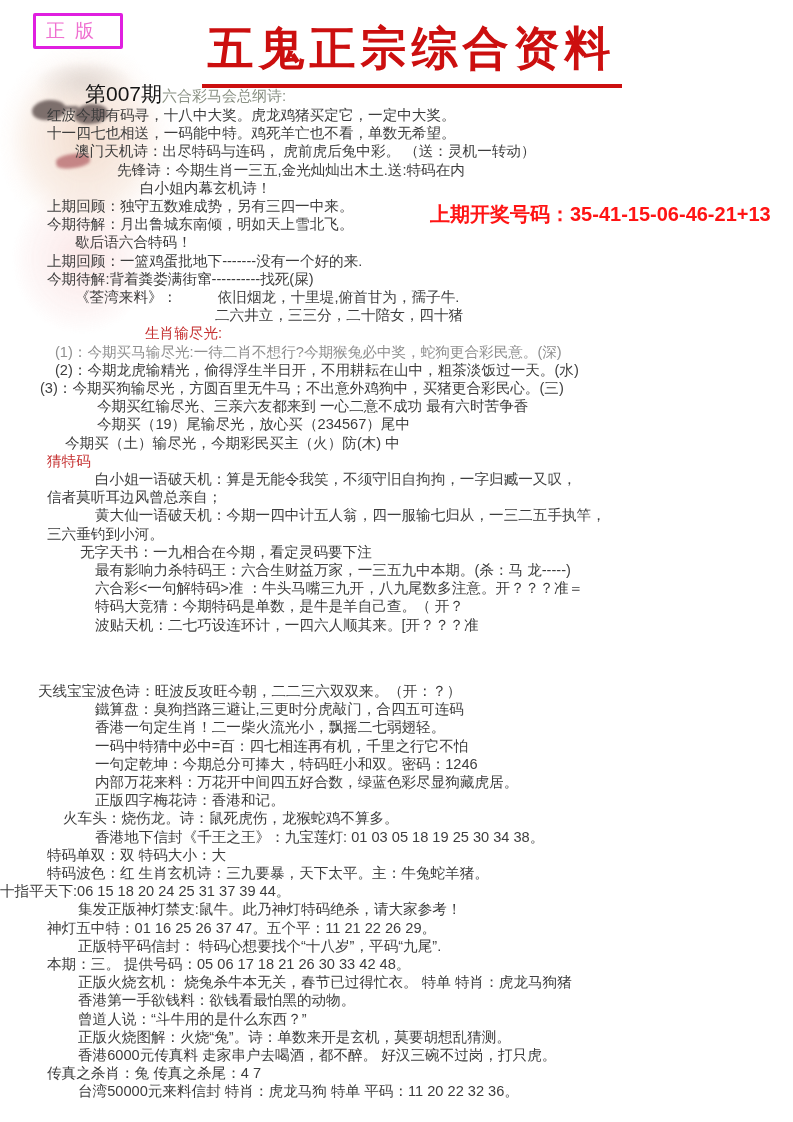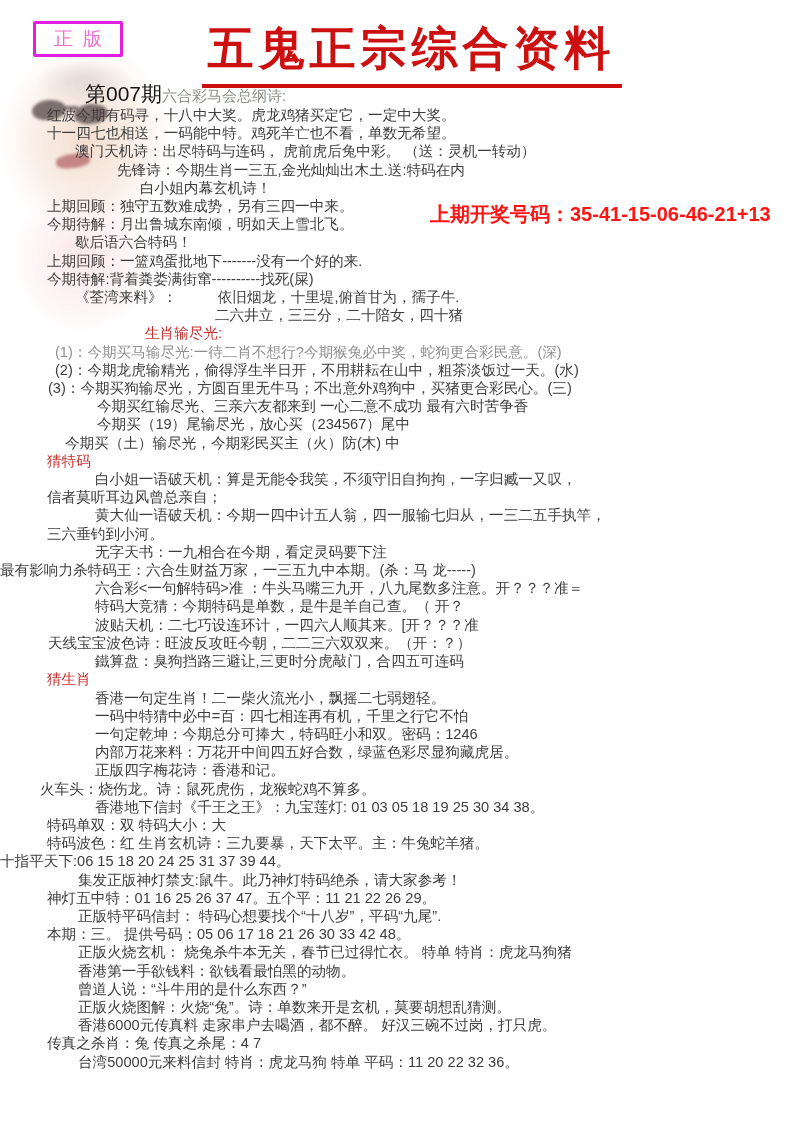--- a/index.html
+++ b/index.html
@@ -2,23 +2,23 @@
 <html><head>
 <meta charset="utf-8">
 <style>
   html,body{margin:0;padding:0;background:#fff;}
   .page{
     position:relative;width:793px;height:1122px;background:#ffffff;overflow:hidden;
     font-family:"Liberation Sans","DejaVu Sans",sans-serif;
   }
   
   .badge{
-    position:absolute;left:33px;top:21px;width:90px;height:36px;
+    position:absolute;left:33px;top:13px;width:90px;height:36px;
     border:3px solid #e01fe0;border-radius:2px;
-    display:flex;align-items:center;justify-content:center;
+    display:flex;align-items:center;
     color:#ef6fd0;font-size:19px;letter-spacing:10px;padding-left:10px;box-sizing:border-box;
     background:#fff;z-index:5;
   }
   
   .portrait{position:absolute;left:0px;top:46px;width:195px;height:295px;z-index:1;opacity:.85;}
   .portrait .blob{
     position:absolute;inset:0;
     background:
       radial-gradient(ellipse 52% 38% at 44% 32%, rgba(240,214,196,.95), rgba(246,228,216,.65) 55%, rgba(252,242,236,.3) 75%, transparent 88%),
       radial-gradient(ellipse 45% 32% at 42% 72%, rgba(246,205,205,.55), rgba(250,225,225,.3) 60%, transparent 80%);
@@ -97,43 +97,42 @@
         <div class="line" style="padding-left: 47px;">上期回顾：独守五数难成势，另有三四一中来。</div>
         <div class="line" style="padding-left: 47px;">今期待解：月出鲁城东南倾，明如天上雪北飞。</div>
         <div class="line" style="padding-left: 75px;">歇后语六合特码！</div>
         <div class="line" style="padding-left: 47px;">上期回顾：一篮鸡蛋批地下-------没有一个好的来.</div>
         <div class="line" style="padding-left: 47px;">今期待解:背着粪娄满街窜----------找死(屎)</div>
         <div class="line" style="padding-left: 75px;">《荃湾来料》：          依旧烟龙，十里堤,俯首甘为，孺子牛.</div>
         <div class="line" style="padding-left: 215px;">二六井立，三三分，二十陪女，四十猪</div>
         <div class="line red" style="padding-left: 145px;">生肖输尽光:</div>
         <div class="line faded" style="padding-left: 55px;">(1)：今期买马输尽光:一待二肖不想行?今期猴兔必中奖，蛇狗更合彩民意。(深)</div>
         <div class="line" style="padding-left: 55px;">(2)：今期龙虎输精光，偷得浮生半日开，不用耕耘在山中，粗茶淡饭过一天。(水)</div>
-        <div class="line" style="padding-left: 40px; margin-left: 8px;">(3)：今期买狗输尽光，方圆百里无牛马；不出意外鸡狗中，买猪更合彩民心。(三)</div>
+        <div class="line" style="padding-left: 40px;">(3)：今期买狗输尽光，方圆百里无牛马；不出意外鸡狗中，买猪更合彩民心。(三)</div>
         <div class="line" style="padding-left: 97px;">今期买红输尽光、三亲六友都来到 一心二意不成功 最有六时苦争香</div>
         <div class="line" style="padding-left: 97px;">今期买（19）尾输尽光，放心买（234567）尾中</div>
         <div class="line" style="padding-left: 65px;">今期买（土）输尽光，今期彩民买主（火）防(木) 中</div>
         <div class="line red" style="padding-left: 47px;">猜特码</div>
         <div class="line" style="padding-left: 95px;">白小姐一语破天机：算是无能令我笑，不须守旧自拘拘，一字归臧一又叹，</div>
         <div class="line" style="padding-left: 47px;">信者莫听耳边风曾总亲自；</div>
         <div class="line" style="padding-left: 95px;">黄大仙一语破天机：今期一四中计五人翁，四一服输七归从，一三二五手执竿，</div>
         <div class="line" style="padding-left: 47px;">三六垂钓到小河。</div>
-        <div class="line" style="padding-left: 95px;">无字天书：一九相合在今期，看定灵码要下注</div>
-        <div class="line" style="">最有影响力杀特码王：六合生财益万家，一三五九中本期。(杀：马 龙-----)</div>
+        <div class="line" style="padding-left: 44px; margin-left: 36px;">无字天书：一九相合在今期，看定灵码要下注</div>
+        <div class="line" style="padding-left: 95px;">最有影响力杀特码王：六合生财益万家，一三五九中本期。(杀：马 龙-----)</div>
         <div class="line" style="padding-left: 95px;">六合彩&lt;一句解特码&gt;准 ：牛头马嘴三九开，八九尾数多注意。开？？？准＝</div>
         <div class="line" style="padding-left: 95px;">特码大竞猜：今期特码是单数，是牛是羊自己查。（ 开？</div>
         <div class="line" style="padding-left: 95px;">波贴天机：二七巧设连环计，一四六人顺其来。[开？？？准</div>
-        <div class="line" style="padding-left: 48px;">天线宝宝波色诗：旺波反攻旺今朝，二二三六双双来。（开：？）</div>
+        <div class="line" style="padding-left: 38px; margin-top: 48px;">天线宝宝波色诗：旺波反攻旺今朝，二二三六双双来。（开：？）</div>
         <div class="line" style="padding-left: 95px;">鐵算盘：臭狗挡路三避让,三更时分虎敲门，合四五可连码</div>
-        <div class="line red" style="padding-left: 47px;">猜生肖</div>
         <div class="line" style="padding-left: 95px;">香港一句定生肖！二一柴火流光小，飘摇二七弱翅轻。</div>
         <div class="line" style="padding-left: 95px;">一码中特猜中必中=百：四七相连再有机，千里之行它不怕</div>
         <div class="line" style="padding-left: 95px;">一句定乾坤：今期总分可捧大，特码旺小和双。密码：1246</div>
         <div class="line" style="padding-left: 95px;">内部万花来料：万花开中间四五好合数，绿蓝色彩尽显狗藏虎居。</div>
         <div class="line" style="padding-left: 95px;">正版四字梅花诗：香港和记。</div>
-        <div class="line" style="padding-left: 40px;">火车头：烧伤龙。诗：鼠死虎伤，龙猴蛇鸡不算多。</div>
+        <div class="line" style="padding-left: 63px;">火车头：烧伤龙。诗：鼠死虎伤，龙猴蛇鸡不算多。</div>
         <div class="line" style="padding-left: 95px;">香港地下信封《千王之王》：九宝莲灯: 01 03 05 18 19 25 30 34 38。</div>
         <div class="line" style="padding-left: 47px;">特码单双：双 特码大小：大</div>
         <div class="line" style="padding-left: 47px;">特码波色：红 生肖玄机诗：三九要暴，天下太平。主：牛兔蛇羊猪。</div>
         <div class="line" style="">十指平天下:06 15 18 20 24 25 31 37 39 44。</div>
         <div class="line" style="padding-left: 78px;">集发正版神灯禁支:鼠牛。此乃神灯特码绝杀，请大家参考！</div>
         <div class="line" style="padding-left: 47px;">神灯五中特：01 16 25 26 37 47。五个平：11 21 22 26 29。</div>
         <div class="line" style="padding-left: 78px;">正版特平码信封： 特码心想要找个“十八岁”，平码“九尾”.</div>
         <div class="line" style="padding-left: 47px;">本期：三。 提供号码：05 06 17 18 21 26 30 33 42 48。</div>
         <div class="line" style="padding-left: 78px;">正版火烧玄机： 烧兔杀牛本无关，春节已过得忙衣。 特单 特肖：虎龙马狗猪</div>
         <div class="line" style="padding-left: 78px;">香港第一手欲钱料：欲钱看最怕黑的动物。</div>

